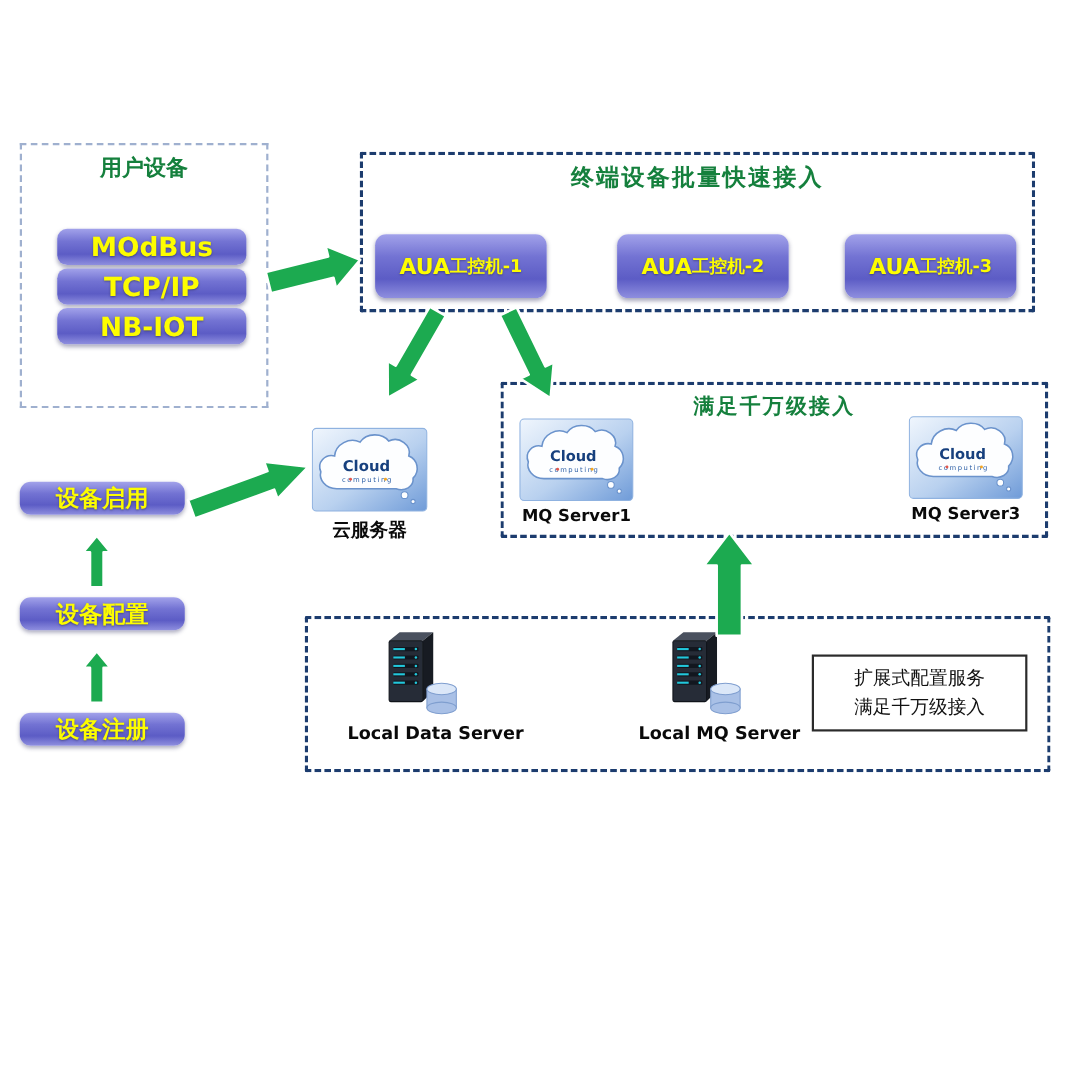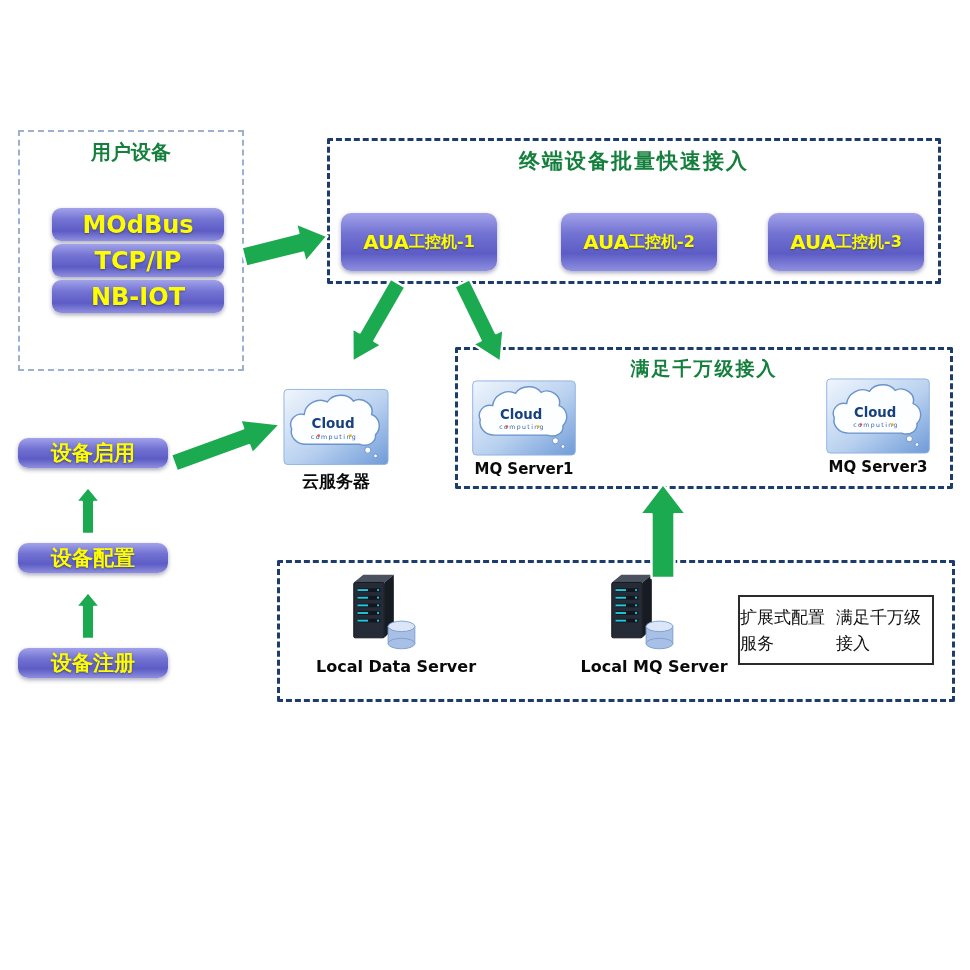--- a/index.html
+++ b/index.html
@@ -46,21 +46,21 @@
   .cloud-server-fig svg{width:106px;height:78px;display:block;}
   .cloud-label{font-size:15px;margin-top:4px;}
   .cloud-main-label{font-size:17px;margin-top:4px;}
   .server-fig{width:160px;}
   .server-fig svg{width:94px;height:84px;display:block;}
   .server-label{font-size:16px;margin-top:2px;margin-left:32px;}
 
   .note-box{
     left:458px;top:32px;width:192px;height:66px;
     border:2px solid #2b2b2b;background:#ffffff;
-    display:flex;flex-direction:row;align-items:center;justify-content:center;
+    display:flex;flex-direction:column;align-items:center;justify-content:center;
     font-family:"DejaVu Serif","Liberation Serif",serif;
     font-size:17px;line-height:1.55;color:#111;
   }
 
   .arrow-layer{left:0;top:0;width:970px;height:970px;pointer-events:none;z-index:30;}
   svg text{font-family:"DejaVu Sans","Liberation Sans",sans-serif;}
 </style>
 </head>
 <body>
 

